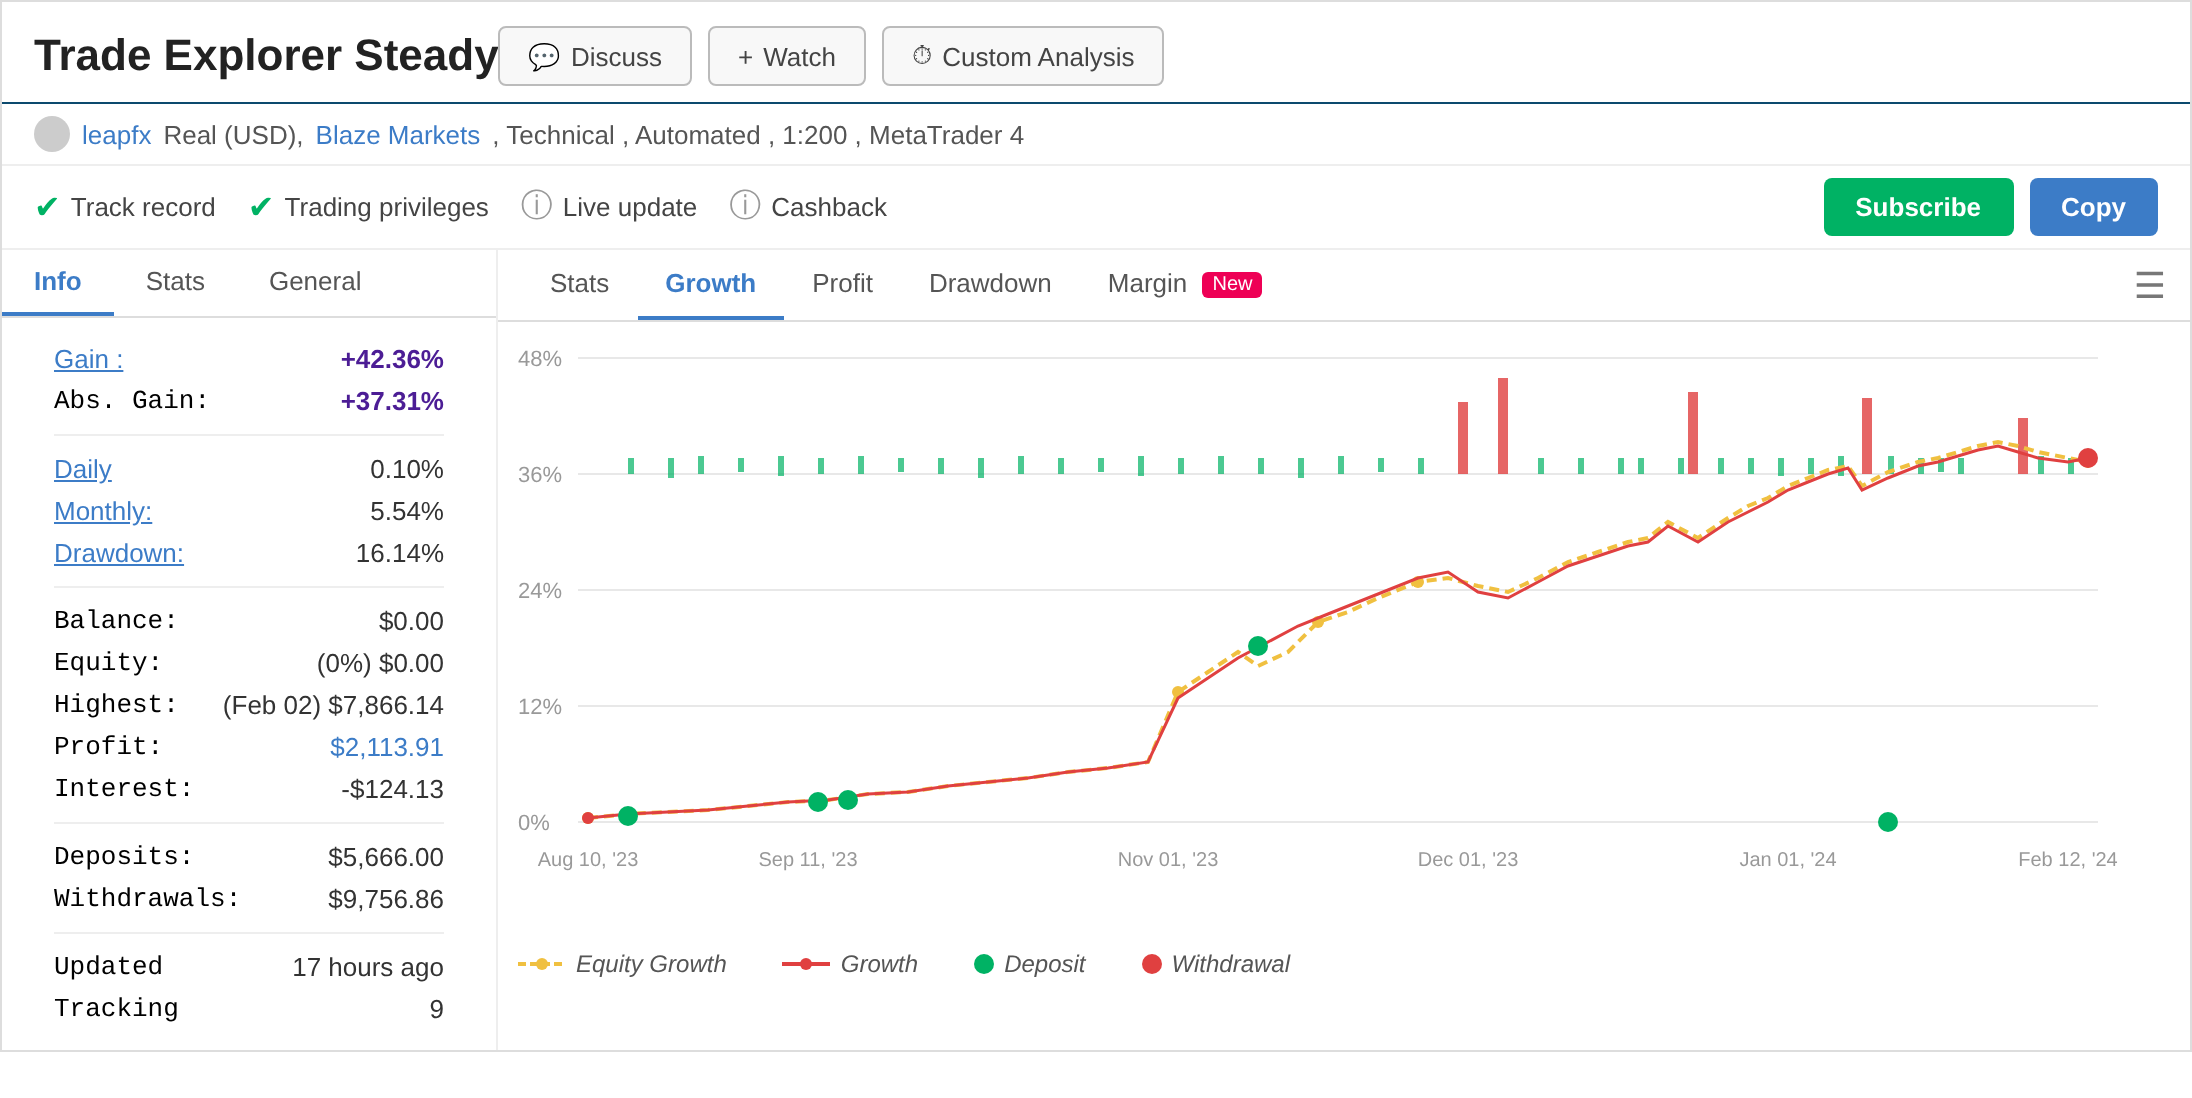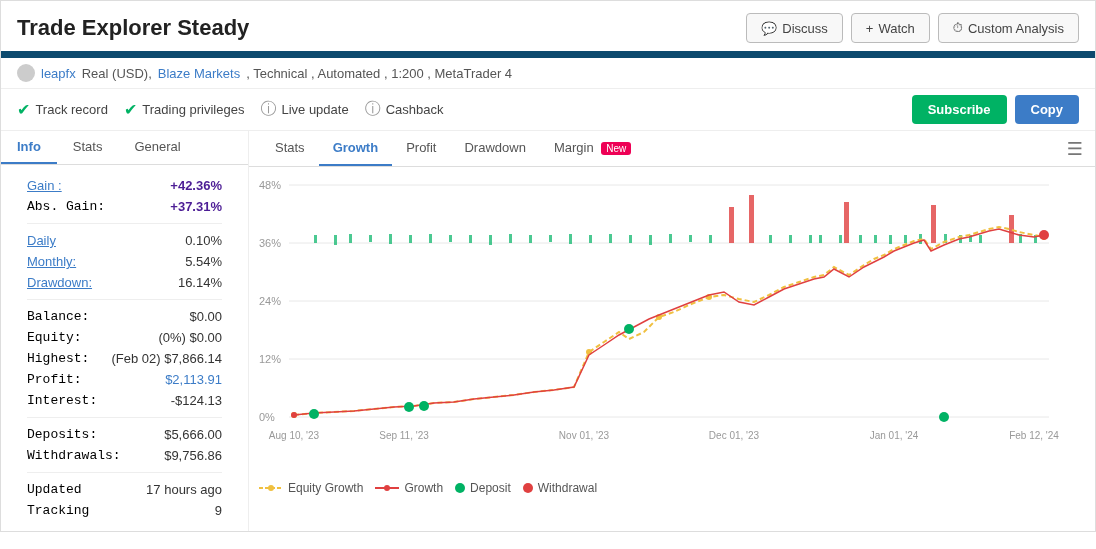--- a/index.html
+++ b/index.html
@@ -1,21 +1,21 @@
 <!DOCTYPE html>
 <html><head>
   <meta charset="utf-8">
   <style>
     * { box-sizing: border-box; margin: 0; padding: 0; }
     body { font-family: Arial, sans-serif; font-size: 13px; background: #fff; color: #333; }
 
     .container { width: 1096px; background: #fff; border: 1px solid #ddd; }
 
     
-    .header { display: flex; align-items: center; justify-content: space-between; padding: 12px 16px 8px; border-bottom: 7px solid #0c4a6e; }
+    .header { display: flex; align-items: center; padding: 12px 16px 8px; border-bottom: 1px solid #0c4a6e; }
     .header-title { font-size: 22px; font-weight: bold; color: #222; }
     .header-actions { display: flex; gap: 8px; }
     .btn-outline { border: 1px solid #bbb; background: #f8f8f8; border-radius: 4px; padding: 6px 14px; cursor: pointer; font-size: 13px; color: #444; display: flex; align-items: center; gap: 5px; }
     .btn-green { background: #00b264; color: #fff; border: none; border-radius: 4px; padding: 7px 16px; cursor: pointer; font-size: 13px; font-weight: bold; }
     .btn-blue { background: #3c7cc7; color: #fff; border: none; border-radius: 4px; padding: 7px 16px; cursor: pointer; font-size: 13px; font-weight: bold; }
 
     
     .subheader { display: flex; align-items: center; justify-content: space-between; padding: 6px 16px; border-bottom: 1px solid #eee; }
     .user-info { display: flex; align-items: center; gap: 6px; font-size: 13px; color: #555; }
     .user-info a { color: #3c7cc7; text-decoration: none; }
@@ -49,21 +49,21 @@
     
     .right-panel { flex: 1; padding: 0; }
     .chart-tabs { display: flex; align-items: center; border-bottom: 1px solid #ddd; padding: 0 12px; }
     .chart-tab { padding: 9px 14px; cursor: pointer; font-size: 13px; color: #555; border-bottom: 2px solid transparent; }
     .chart-tab.active { color: #3c7cc7; border-bottom: 2px solid #3c7cc7; font-weight: bold; }
     .chart-tab-new { background: #e05; color: #fff; font-size: 10px; padding: 1px 5px; border-radius: 3px; margin-left: 4px; vertical-align: middle; }
     .chart-settings { margin-left: auto; cursor: pointer; color: #777; font-size: 18px; }
 
     
     .chart-area { padding: 10px 10px 5px; position: relative; }
-    .chart-legend { display: flex; gap: 12px; padding: 6px 10px 8px; flex-wrap: wrap; }
+    .chart-legend { display: flex; gap: 28px; padding: 6px 10px 8px; flex-wrap: wrap; font-style: italic; }
     .legend-item { display: flex; align-items: center; gap: 5px; font-size: 12px; color: #555; }
     .legend-dot-green { width: 10px; height: 10px; border-radius: 50%; background: #00b264; display: inline-block; }
     .legend-dot-red { width: 10px; height: 10px; border-radius: 50%; background: #e04040; display: inline-block; }
   </style>
 </head>
 <body>
 
 <div class="container">
 
   <div class="header">

